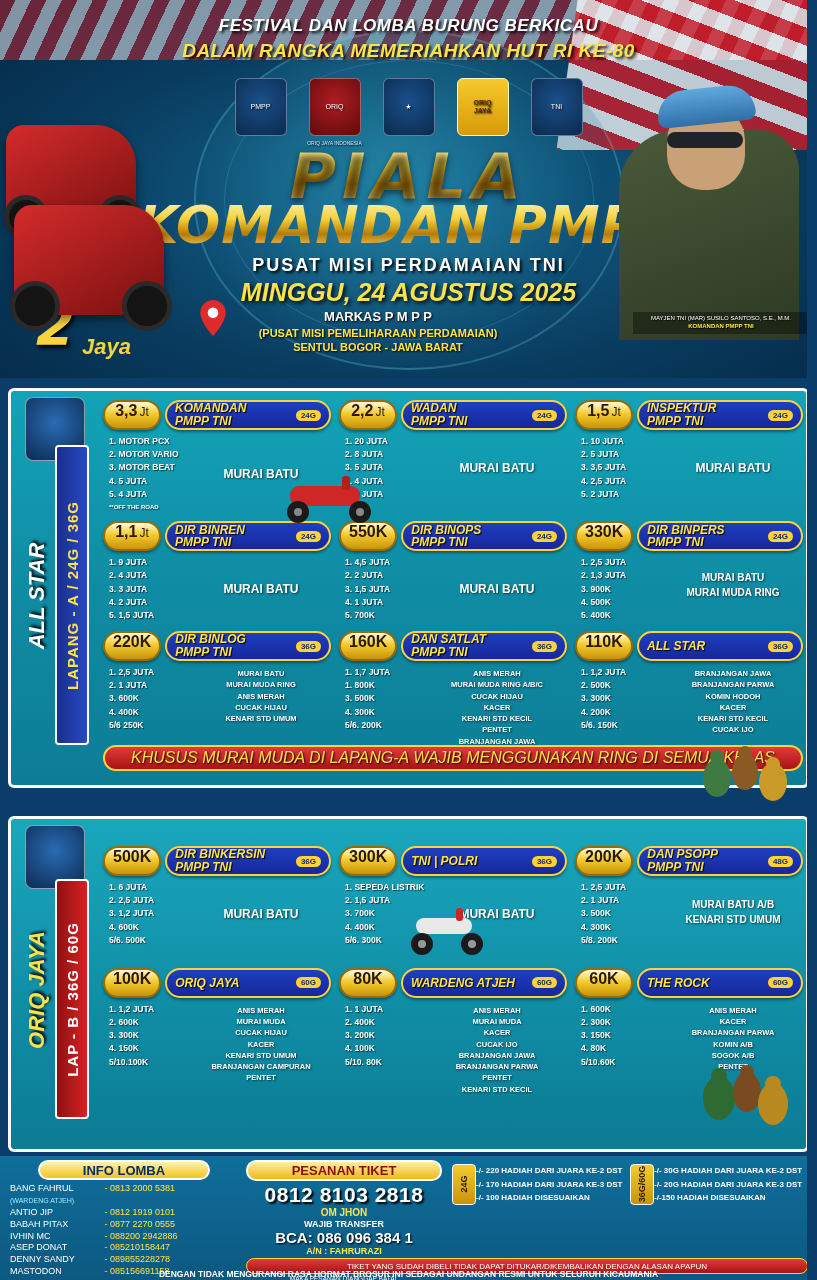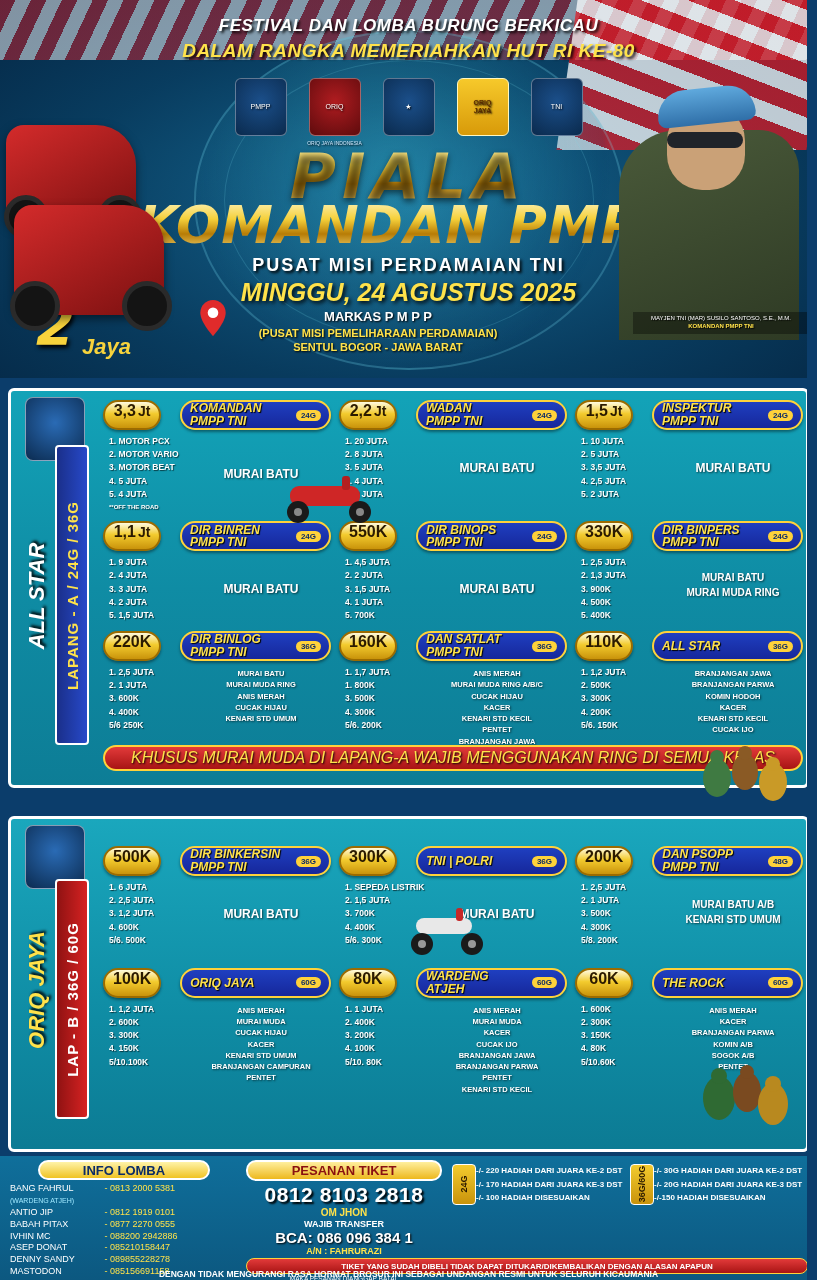--- a/index.html
+++ b/index.html
@@ -164,30 +164,30 @@
     border:1px solid rgba(255,255,255,.5); border-radius:8px;
   }
 
   
   .cards { position:absolute; left:92px; top:8px; width:700px; }
   .row { display:flex; gap:8px; margin-bottom:6px; }
   .card {
     width:228px; background: rgba(11,125,150,.0);
     position:relative;
   }
-  .card-head { display:flex; align-items:center; height:32px; gap:19px; }
+  .card-head { display:flex; align-items:center; height:32px; gap:4px; }
   .prize-pill {
     min-width:58px; height:30px; padding:0 8px;
     background: linear-gradient(180deg,#fffbe0,#f3cb2e 45%,#c9930b);
     border:2px solid #9b6b00; border-radius:16px;
     display:flex; align-items:baseline; justify-content:center; gap:2px;
     color:#2b1a00; font-weight:bold; font-size:16px;
     box-shadow:0 2px 3px rgba(0,0,0,.4);
   }
-  .prize-pill .unit { font-size:14px; font-weight:bold; }
+  .prize-pill .unit { font-size:12px; font-weight:normal; }
   .title-pill {
     flex:1; height:30px; padding:2px 8px;
     background: linear-gradient(180deg,#1f3fc0,#16279b);
     border:2px solid #ffd23a; border-radius:16px;
     display:flex; align-items:center; justify-content:space-between;
     box-shadow:0 2px 3px rgba(0,0,0,.4);
   }
   .title-pill .t {
     color:#ffe24a; font-weight:bold; font-style:italic; font-size:12px; line-height:1.05;
     text-shadow:1px 1px 1px #000;
@@ -249,21 +249,21 @@
   .fclass-tag {
     width:24px; background: linear-gradient(180deg,#f3cb2e,#c9930b); border:1px solid #fff; border-radius:4px;
     display:flex; align-items:center; justify-content:center;
   }
   .fclass-tag span { transform:rotate(-90deg); font-size:9px; font-weight:bold; color:#2b1a00; white-space:nowrap; }
   .fclass-col { flex:1; }
   .fclass-col div { color:#ffffff; font-size:8px; font-weight:bold; line-height:1.7; white-space:nowrap; }
   .fwarn {
     position:absolute; left:246px; top:102px; width:562px; height:16px;
     background: linear-gradient(180deg,#e23a3a,#a81414); border:1px solid #ffd23a; border-radius:8px;
-    color:#ffffff; font-weight:bold; font-size:8px; display:flex; align-items:center; justify-content:center;
+    color:#ffffff; font-weight:normal; font-size:8px; display:flex; align-items:center; justify-content:center;
   }
   .fbottom {
     position:absolute; left:0; bottom:1px; width:817px; text-align:center;
     color:#ffffff; font-size:8.5px; font-weight:bold;
   }
   .bird-art { position:absolute; }
 </style>
 </head>
 <body>
 

